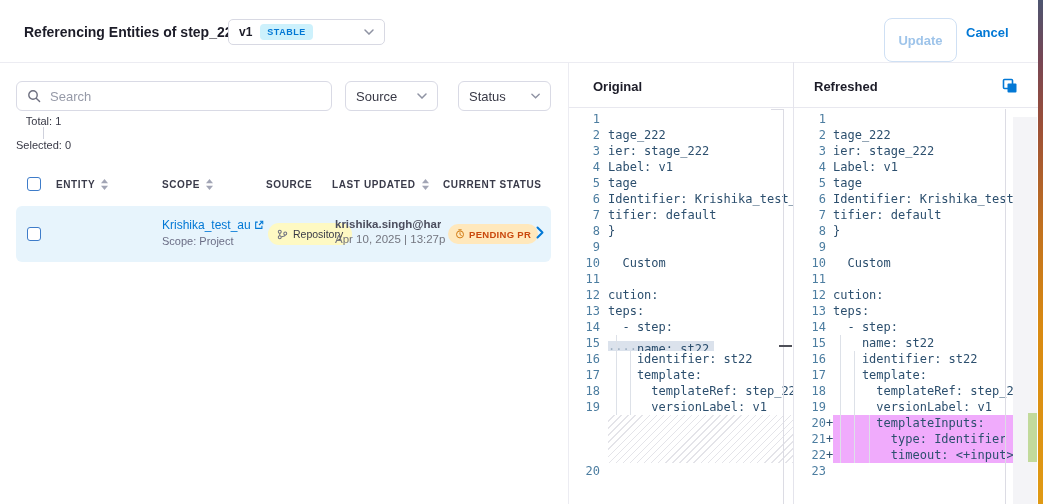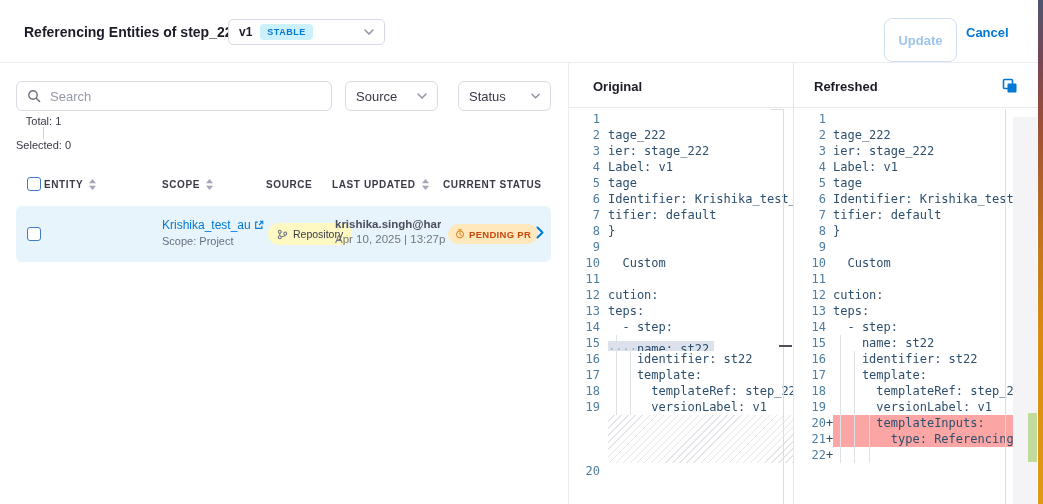--- a/index.html
+++ b/index.html
@@ -35,21 +35,21 @@
   .select-source{left:345px;width:93px;}
   .select-status{left:458px;width:93px;gap:25px;}
   .totals{position:absolute;left:16px;top:115px;display:flex;align-items:center;font-size:11px;color:#383946;flex-direction:column;}
   .totals .sep{width:1px;height:12px;background:#cfd1dc;margin:0 8px;}
 
   
   .cb{width:14px;height:14px;box-sizing:border-box;border:1.5px solid #3e7cc9;border-radius:3px;background:#fff;cursor:pointer;}
   .thead-cb{position:absolute;left:27px;top:177px;}
   .th{position:absolute;top:179px;display:flex;align-items:center;gap:6px;font-size:10px;font-weight:700;
       color:#3a3b4a;letter-spacing:.6px;cursor:pointer;}
-  .th-entity{left:44px;} .th-scope{left:162px;} .th-source{left:266px;cursor:default;}
+  .th-entity{left:56px;} .th-scope{left:162px;} .th-source{left:266px;cursor:default;}
   .th-updated{left:332px;} .th-status{left:443px;cursor:default;justify-content:flex-end;}
 
   .row{position:absolute;left:16px;top:206px;width:535px;height:56px;background:#e7f4fc;border-radius:6px;}
   .row-cb{position:absolute;left:11px;top:21px;}
   .cell-2l{position:absolute;top:12px;}
   .cell-entity{left:40px;} .cell-scope{left:146px;} .cell-updated{left:319px;}
   .link-line{display:flex;align-items:center;gap:4px;}
   .link{font-size:12px;color:#0278d5;cursor:pointer;white-space:nowrap;}
   .clip-88{max-width:88px;overflow:hidden;display:inline-block;}
   .sub{font-size:11px;color:#6b6d85;margin-top:3px;white-space:nowrap;}
@@ -74,21 +74,21 @@
   .pane-right{left:793px;width:220px;}
   .code-row{display:flex;height:16px;font-family:"DejaVu Sans Mono",monospace;font-size:12px;
     line-height:16px;color:#2c4f6e;}
   .code-row .n{flex:none;text-align:right;color:#4c7da0;}
   .pane-left .n{width:31px;} .pane-right .n{width:33px;}
   .code-row .plus{flex:none;width:7px;color:#2c4f6e;}
   .code-row .t{flex:1;white-space:pre;overflow:hidden;}
   .pane-left .t{margin-left:8px;}
   .pre{color:#9fb0c2;}
   .hl .t{flex:0 0 auto;background:#dbe2ec;padding-right:5px;margin-top:6px;}
-  .add .t{background:#fca5a5;}
+  .add .t{background:#f0abfc;}
   .hatch{height:48px;}
   .hatch .t{background:repeating-linear-gradient(135deg,#ffffff 0px,#ffffff 4px,#e4e4e9 4px,#e4e4e9 5px);}
 
   .guide{position:absolute;width:1px;background:#dde1e8;}
   .g1{left:616px;top:335px;height:80px;} .g2{left:630px;top:351px;height:64px;}
   .g3{left:840px;top:335px;height:128px;} .g4{left:854px;top:351px;height:112px;}
   .g5{left:869px;top:415px;height:48px;}
 
   .sb-line{position:absolute;width:1px;background:#dcdce4;}
   .sb-left{left:783px;top:109px;height:395px;} .sb-right{left:1005px;top:109px;height:395px;}
@@ -464,28 +464,34 @@
 
   <div class="code-row add">
     <span class="n">20</span>
     <span class="plus">+</span>
     <span class="t"><span class="pre"></span><span>      templateInputs:</span></span>
   </div>
 
   <div class="code-row add">
     <span class="n">21</span>
     <span class="plus">+</span>
-    <span class="t"><span class="pre"></span><span>        type: Referencing</span></span>
+    <span class="t"><span class="pre"></span><span>        type: Identifier</span></span>
   </div>
 
   <div class="code-row add">
     <span class="n">22</span>
     <span class="plus">+</span>
-  </div>
-
+    <span class="t"><span class="pre"></span><span>        timeout: &lt;+input&gt;</span></span>
+  </div>
+
+  <div class="code-row">
+    <span class="n">23</span>
+    <span class="plus"></span>
+    <span class="t"><span class="pre"></span><span></span></span>
+  </div>
 </div>
 
   <div class="guide g1"></div>
   <div class="guide g2"></div>
   <div class="guide g3"></div>
   <div class="guide g4"></div>
   <div class="guide g5"></div>
 
   <div class="sb-line sb-left"></div>
   <div class="sb-notch"></div>

